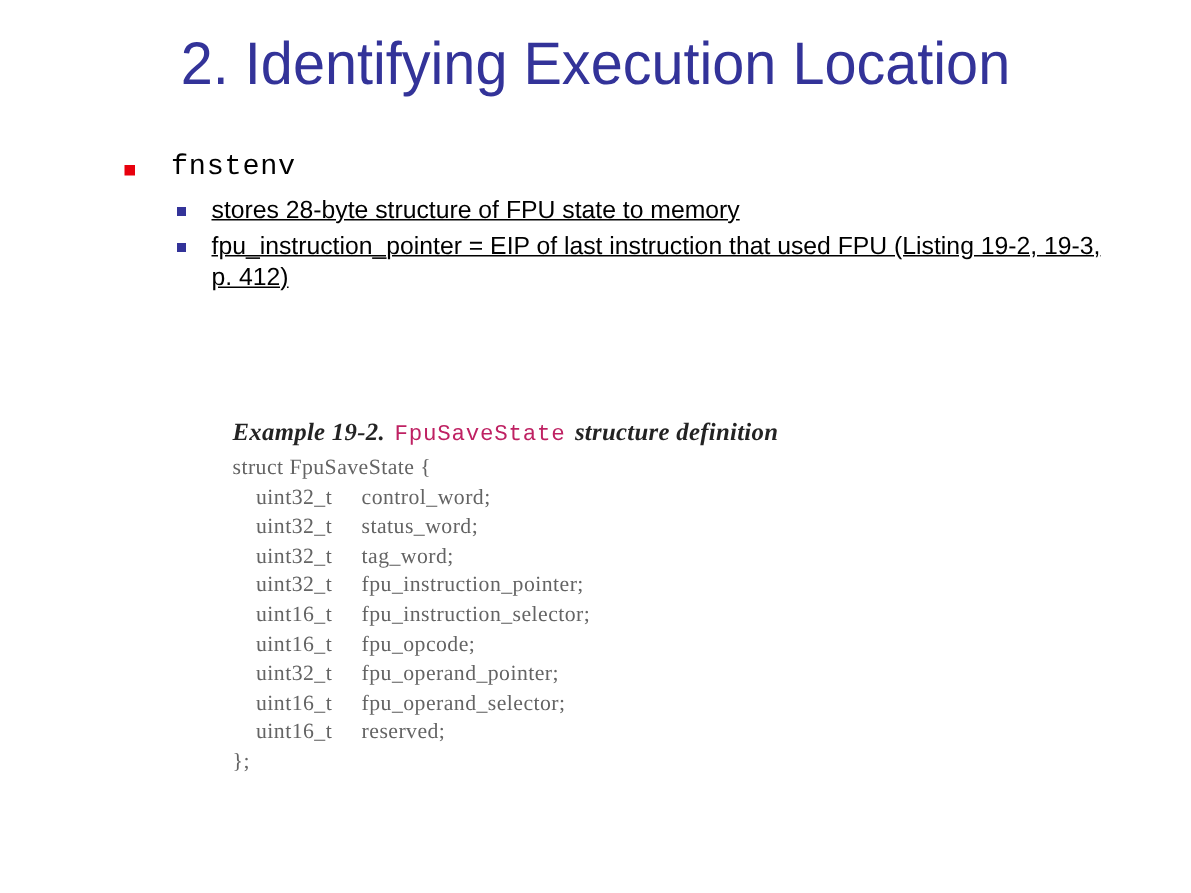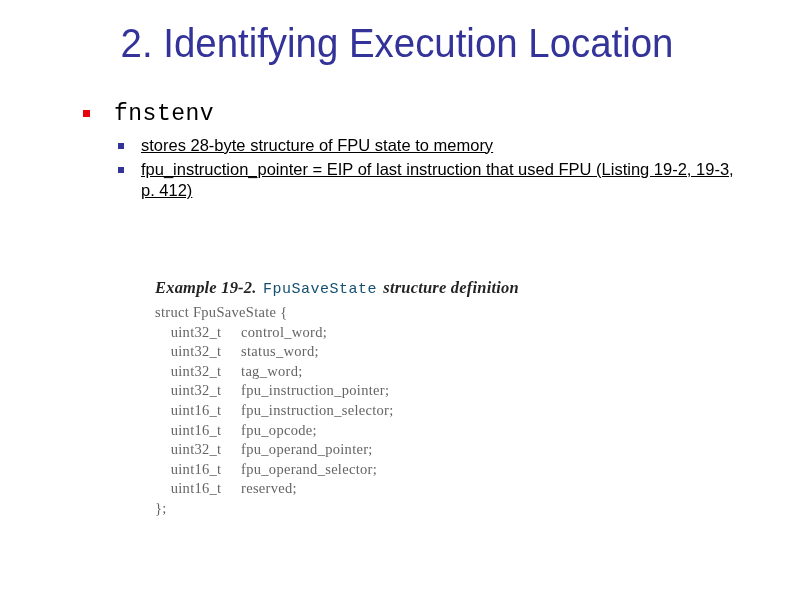--- a/index.html
+++ b/index.html
@@ -56,21 +56,21 @@
   .lvl1 .bullet-sq {
     position: absolute;
     left: 3px;
     top: 10px;
     width: 7px;
     height: 7px;
     background: #e8000d;
   }
   .lvl1-text {
     font-family: "Liberation Mono", monospace;
-    font-size: 23px;
+    font-size: 19px;
     color: #000000;
     line-height: 1.25;
     letter-spacing: 0.5px;
   }
 
   .lvl2-group {
     margin-top: 6px;
     padding-left: 36px;
     text-decoration: underline;
   }
@@ -114,21 +114,21 @@
     color: #1a1a1a;
     margin-bottom: 5px;
     white-space: nowrap;
     letter-spacing: 0.2px;
   }
   .listing-caption .mono-name {
     font-family: "Liberation Mono", monospace;
     font-weight: normal;
     font-style: normal;
     font-size: 15px;
-    color: #0c4a6e;
+    color: #be185d;
     letter-spacing: 0.5px;
     padding: 0 2px;
   }
   .code-block {
     font-family: Liberation Serif, serif;
     font-size: 14.5px;
     line-height: 19.6px;
     color: #5e5e5e;
     white-space: pre;
     letter-spacing: 0.3px;

